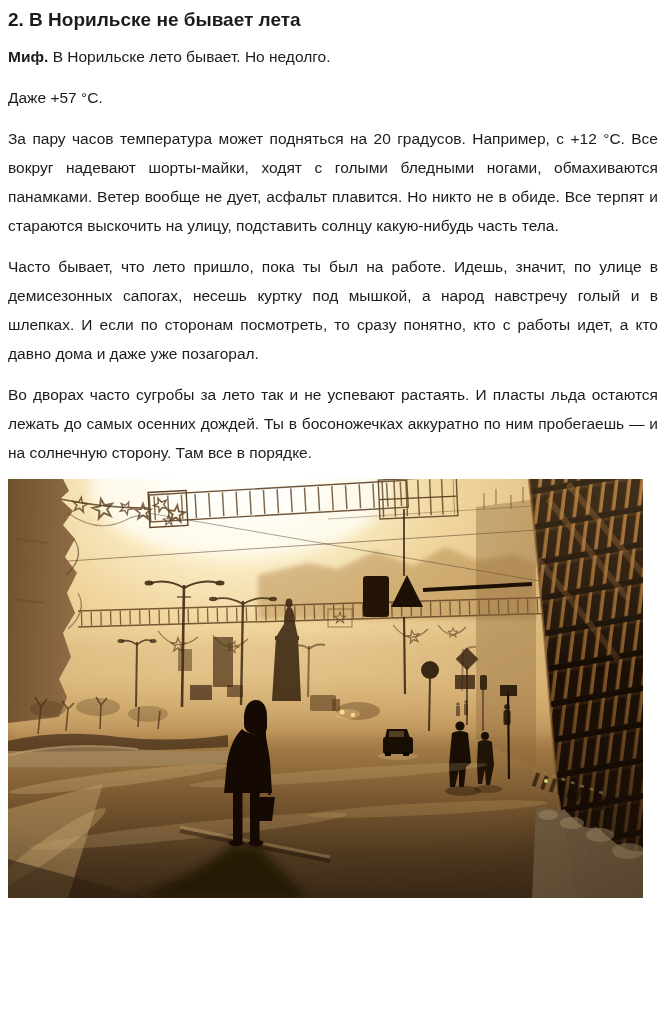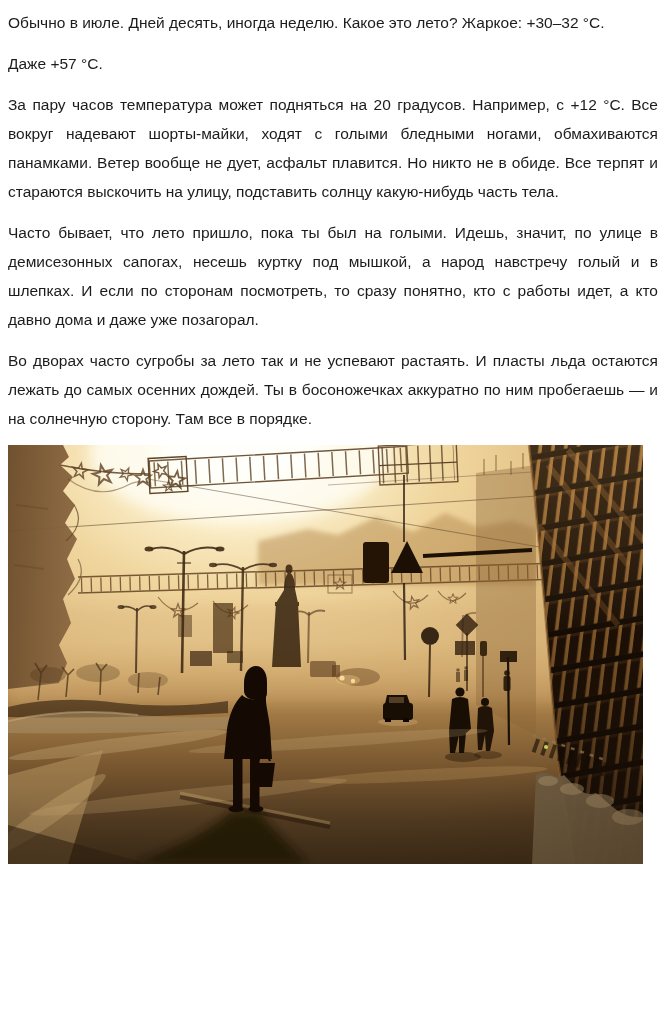--- a/index.html
+++ b/index.html
@@ -9,25 +9,26 @@
   p{font-size:15.5px;line-height:29px;margin:0 0 12px 0;text-align:justify}
   .lead{font-weight:bold}
   figure{margin:0;line-height:0}
   svg{display:block}
 </style>
 </head>
 <body style="color: rgb(28, 28, 28); background: rgb(255, 255, 255);">
 
 <div class="page">
 
-
-  <p><span class="lead"></span> <span>Обычно в июле. Дней десять, иногда неделю. Какое это лето? Жаркое: +30–32 °C.</span></p>
+  <h1>2. В Норильске не бывает лета</h1>
+
+  <p><span class="lead">Миф.</span> <span>В Норильске лето бывает. Но недолго.</span></p>
   <p><span class="lead"></span> <span>Даже +57 °C.</span></p>
   <p><span class="lead"></span> <span>За пару часов температура может подняться на 20 градусов. Например, с +12 °C. Все вокруг надевают шорты-майки, ходят с голыми бледными ногами, обмахиваются панамками. Ветер вообще не дует, асфальт плавится. Но никто не в обиде. Все терпят и стараются выскочить на улицу, подставить солнцу какую-нибудь часть тела.</span></p>
-  <p><span class="lead"></span> <span>Часто бывает, что лето пришло, пока ты был на голыми. Идешь, значит, по улице в демисезонных сапогах, несешь куртку под мышкой, а народ навстречу голый и в шлепках. И если по сторонам посмотреть, то сразу понятно, кто с работы идет, а кто давно дома и даже уже позагорал.</span></p>
+  <p><span class="lead"></span> <span>Часто бывает, что лето пришло, пока ты был на работе. Идешь, значит, по улице в демисезонных сапогах, несешь куртку под мышкой, а народ навстречу голый и в шлепках. И если по сторонам посмотреть, то сразу понятно, кто с работы идет, а кто давно дома и даже уже позагорал.</span></p>
   <p><span class="lead"></span> <span>Во дворах часто сугробы за лето так и не успевают растаять. И пласты льда остаются лежать до самых осенних дождей. Ты в босоножечках аккуратно по ним пробегаешь — и на солнечную сторону. Там все в порядке.</span></p>
 
   <figure>
   <svg width="635" height="419" viewBox="0 0 635 419" role="img" aria-label="Зимняя улица Норильска в золотой морозной дымке: низкое солнце, силуэты прохожих, фонари, новогодние гирлянды, дорожные знаки и тёмный фасад дома">
     <defs>
       <radialGradient id="sky" cx="0.36" cy="0.02" r="1.1">
         <stop offset="0" style="stop-color:var(--sun-core,#fffef4)"></stop>
         <stop offset="0.12" style="stop-color:var(--sky-bright,#fdf3d3)"></stop>
         <stop offset="0.30" style="stop-color:var(--sky-gold,#f0d69e)"></stop>
         <stop offset="0.52" style="stop-color:var(--sky-amber,#ddba7e)"></stop>

